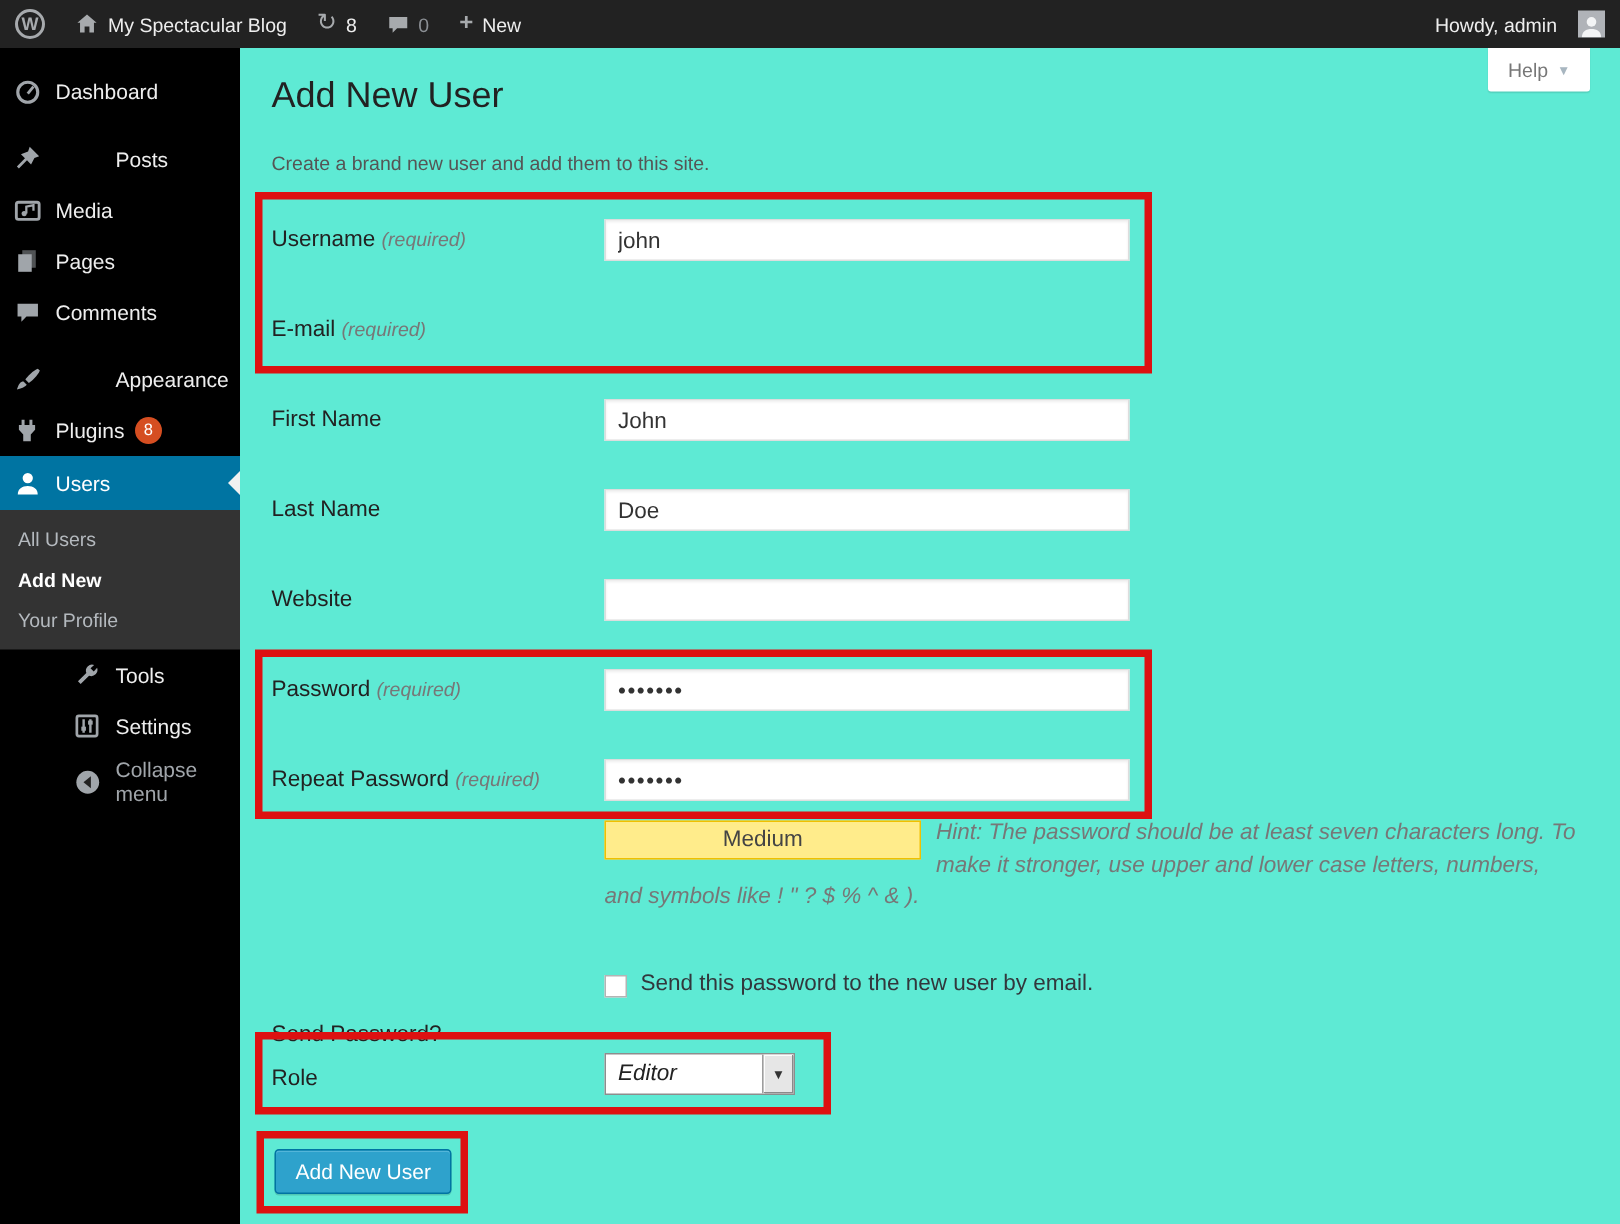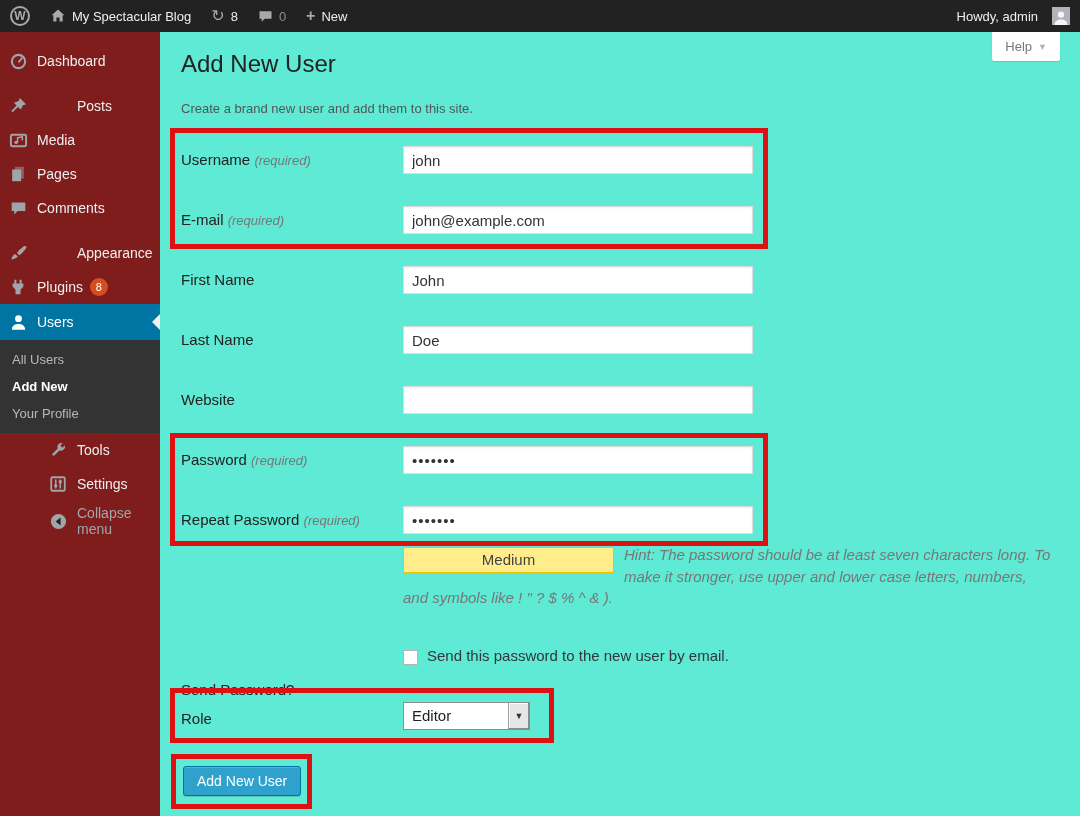--- a/index.html
+++ b/index.html
@@ -14,21 +14,21 @@
   .ab-icon { color:#a7aaad; display:flex; align-items:center; }
   .wp-logo-circle { width:20px; height:20px; border:2px solid #a7aaad; border-radius:50%;
     color:#a7aaad; font-size:12px; font-weight:bold; display:flex; align-items:center; justify-content:center; }
   .ab-dim { color:#8b8f94; }
   .ab-right { margin-left:auto; display:flex; align-items:center; }
   .avatar { width:18px; height:18px; background:#b0b3b8; display:flex; align-items:end; justify-content:center; overflow:hidden; margin-left:8px; }
   .plus-glyph { font-size:16px; font-weight:bold; color:#a7aaad; line-height:1; }
   .updates-glyph { font-size:16px; color:#a7aaad; line-height:1; }
 
   
-  #sidebar { position:absolute; top:32px; left:0; width:160px; height:784px; background:#7f1d1d;
+  #sidebar { position:absolute; top:32px; left:0; width:160px; height:784px; background:#000000;
     color:#eee; font-size:14px; }
   .menu { list-style:none; padding-top:12px; }
   .menu-item { position:relative; height:34px; display:flex; align-items:center; padding-left:8px; cursor:pointer; }
   .menu-item .mi-icon { width:20px; height:20px; color:#a0a5aa; display:flex; align-items:center; justify-content:center; flex:0 0 20px; }
   .menu-item .mi-label { margin-left:9px; color:#eee; }
   .sep { margin-top:11px;gap:40px; }
   .menu-item.active { background:#0074a2; height:36px; }
   .menu-item.active .mi-icon { color:#fff; }
   .menu-item.active .mi-label { color:#fff; }
   .menu-item.active::after { content:''; position:absolute; right:0; top:50%; margin-top:-8px;
@@ -61,21 +61,21 @@
     line-height:24px; }
   #pw-hint { position:absolute; left:243px; top:512px; width:648px; font-size:15px; font-style:italic;
     color:#777; line-height:21.5px; }
   #pw-hint::before { content:''; float:left; width:221px; height:30px; }
 
   #send-pass-box { position:absolute; left:243px; top:618px; width:15px; height:15px; background:#fff;
     border:1px solid #b4b4b4; cursor:pointer; }
   #send-pass-label { position:absolute; left:267px; top:615px; font-size:15px; color:#32373c; cursor:pointer; }
 
   #role-select { position:absolute; left:243px; top:670px; width:127px; height:28px; background:#fff;
-    border:1px solid #8d8d8d; display:flex; align-items:stretch; cursor:pointer; }
+    border:1px solid #8d8d8d; display:flex; align-items:stretch; cursor:pointer;font-style:italic; }
   #role-value { flex:1; font-size:15px; color:#222; padding:4px 0 0 8px; }
   #role-arrow-btn { width:21px; background:#e6e6e6; border-left:1px solid #9d9d9d;
     box-shadow:inset -1px -1px 0 #8a8a8a, inset 1px 1px 0 #fdfdfd;
     display:flex; align-items:center; justify-content:center; }
   #role-arrow-btn span { font-size:9px; color:#333; }
 
   #submit-btn { position:absolute; left:23px; top:734px; background:#2ea2cc; color:#fff;
     border:1px solid #0074a2; border-radius:3px; font-size:14px; padding:6px 13px;
     box-shadow:inset 0 1px 0 rgba(120,200,230,.5), 0 1px 0 rgba(0,0,0,.15); cursor:pointer;
     font-family:"Liberation Sans", sans-serif; }
@@ -255,21 +255,20 @@
     <p id="page-subtitle">Create a brand new user and add them to this site.</p>
 
     <div class="f-label" style="top:119px;">
       <span>Username</span> <span class="req">(required)</span>
     </div>
     <input class="f-input" style="top: 114px;" type="text" value="john">
 
     <div class="f-label" style="top:179px;">
       <span>E-mail</span> <span class="req">(required)</span>
     </div>
-    <input class="f-input" style="top: 174px;" type="text" value="john@example.com">
 
     <div class="f-label" style="top:239px;"><span>First Name</span></div>
     <input class="f-input" style="top: 234px;" type="text" value="John">
 
     <div class="f-label" style="top:299px;"><span>Last Name</span></div>
     <input class="f-input" style="top: 294px;" type="text" value="Doe">
 
     <div class="f-label" style="top:359px;"><span>Website</span></div>
     <input class="f-input" style="top: 354px;" type="text" value="">
 

